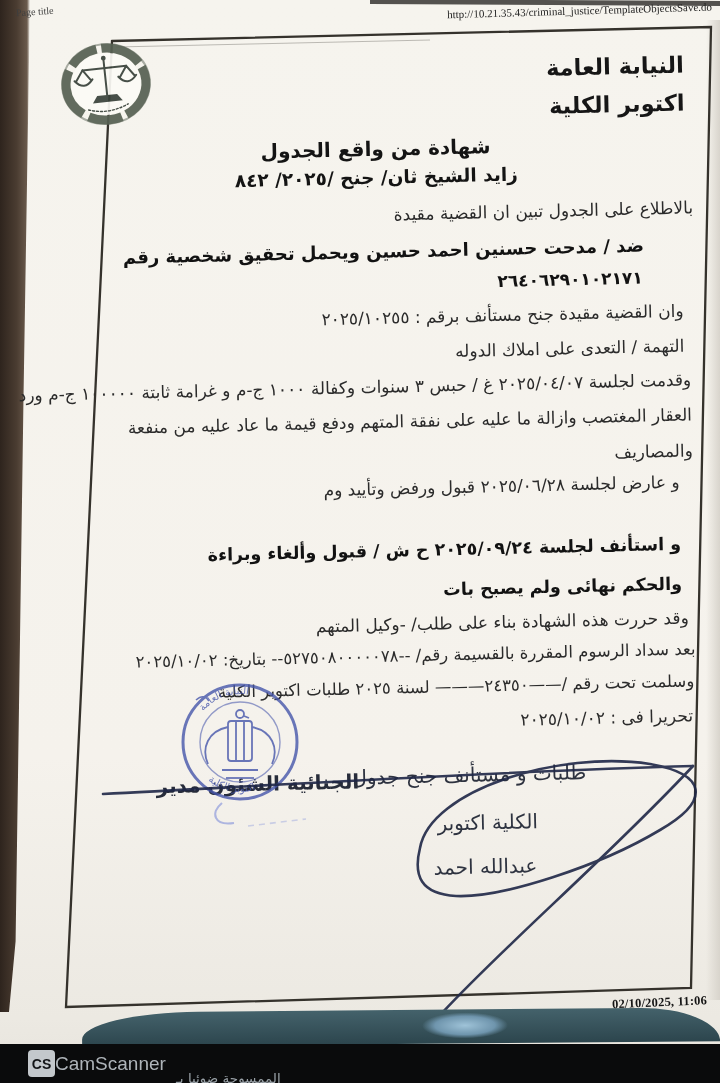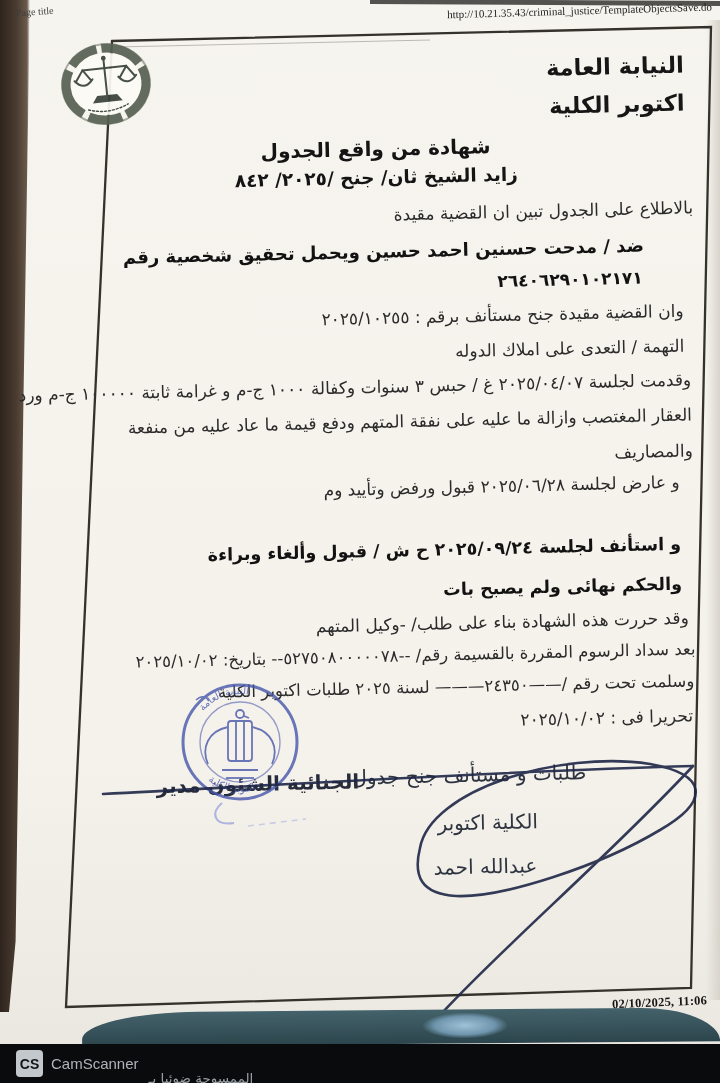--- a/index.html
+++ b/index.html
@@ -22,24 +22,24 @@
   .center{left:40px;right:40px;text-align:center;white-space:nowrap;}
   .sig-txt{position:absolute;white-space:nowrap;color:#2e3340;font-size:20px;direction:ltr;}
   .browser-meta{position:absolute;color:#3e3e3e;font-family:"Liberation Serif",serif;}
   .teal-band{position:absolute;left:82px;top:1010px;width:638px;height:34px;
     background:linear-gradient(180deg,#44626b,#2c454d);
     border-radius:130px 90px 0 0/30px 38px 0 0;transform:rotate(-.5deg);}
   .teal-blob{position:absolute;left:340px;top:3px;width:86px;height:26px;border-radius:50%;
     background:radial-gradient(closest-side,#9fc3d8,#6f95ad 70%,rgba(111,149,173,0));}
   .footer-bar{position:absolute;left:0;top:1044px;width:720px;height:39px;background:#0a0b0c;
     display:flex;align-items:center;}
-  .cs-box{width:27px;height:27px;margin-left:16px;border-radius:4px;background:#c3c8cc;
+  .cs-box{width:27px;height:27px;margin-left:28px;border-radius:4px;background:#c3c8cc;
     display:flex;align-items:center;justify-content:center;
     font-family:"Liberation Sans",sans-serif;font-weight:bold;font-size:14px;color:#121417;}
-  .cs-brand{margin-left:8px;color:#aeb4b9;font-size:15px;font-family:"Liberation Sans",sans-serif;}
+  .cs-brand{color:#aeb4b9;font-size:19px;font-family:"Liberation Sans",sans-serif;}
   .cs-arabic{margin-left:10px;color:#99a1a7;font-size:13.5px;direction:rtl;margin-top:29px;}
   .date-stamp{position:absolute;left:612px;top:995px;width:110px;
     font-family:"Liberation Serif",serif;font-weight:bold;font-size:12.5px;color:#151515;
     transform:rotate(-2.4deg);letter-spacing:.2px;white-space:nowrap;}
   svg{position:absolute;left:0;top:0;pointer-events:none;}
   
   .p-h1{top:38px;} .p-h2{top:76px;}
   .p-title{top:116px;font-size:20px;font-weight:bold;color:#141414;}
   .p-case{top:146px;font-size:18.5px;font-weight:bold;color:#141414;direction:ltr;}
   .p-l0{top:184px;right:0;}

